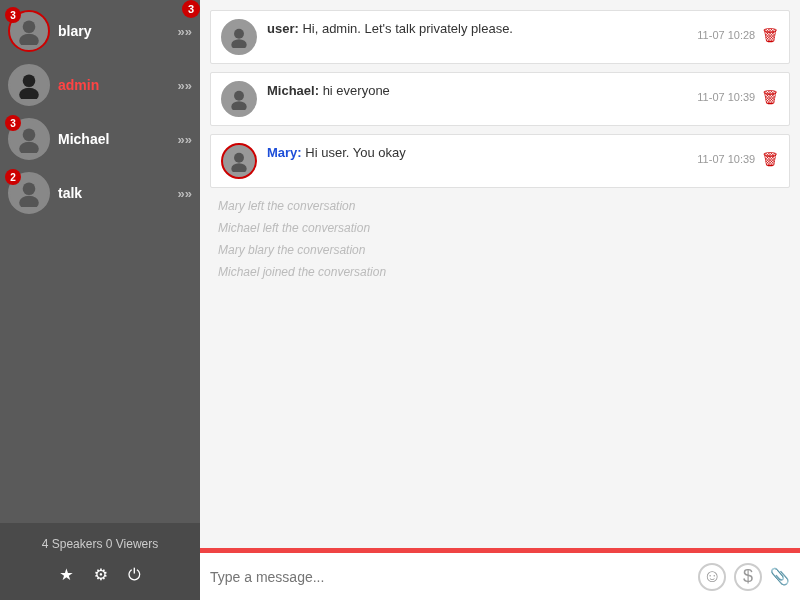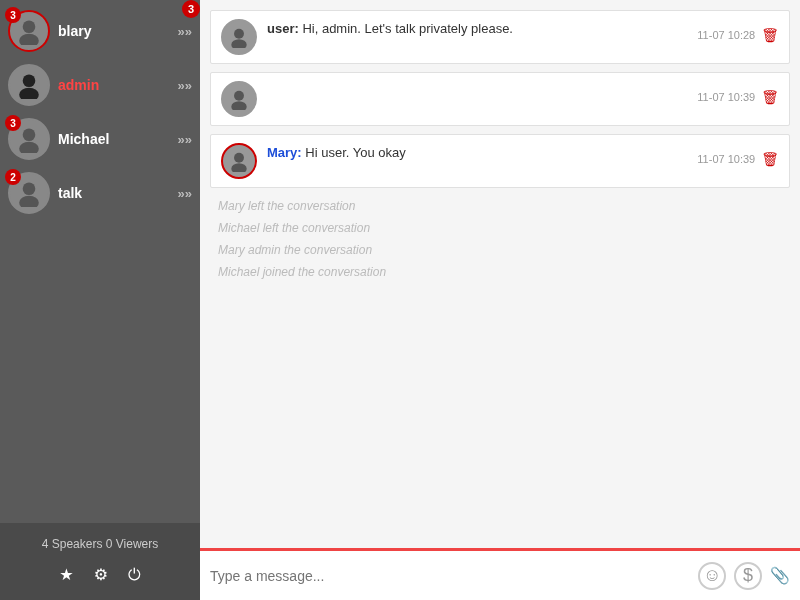--- a/index.html
+++ b/index.html
@@ -236,21 +236,21 @@
       font-size: 12px;
       color: #bbb;
       padding: 3px 8px;
       margin: 2px 0;
       font-style: italic;
     }
 
     
     .input-area {
       background: #fff;
-      border-top: 3px solid #ef4444;
+      border-top: 5px solid #ef4444;
       padding: 8px 10px;
       display: flex;
       align-items: center;
       gap: 8px;
       height: 52px;
     }
 
     .message-input {
       flex: 1;
       border: none;
@@ -380,41 +380,42 @@
           <button class="delete-btn">🗑</button>
         </div>
       </div>
       <div class="message-row">
         <div class="msg-avatar">
           <svg viewBox="0 0 40 40" width="22" height="22" xmlns="http://www.w3.org/2000/svg">
       <circle cx="20" cy="14" r="9" fill="#555"></circle>
       <ellipse cx="20" cy="34" rx="14" ry="10" fill="#555"></ellipse>
     </svg>
         </div>
+        <div class="msg-content"><span class="msg-text"><span class="msg-sender">Michael:</span> hi everyone</span></div>
         <div class="msg-meta">
           <span class="msg-time">11-07 10:39</span>
           <button class="delete-btn">🗑</button>
         </div>
       </div>
       <div class="message-row">
         <div class="msg-avatar red-ring">
           <svg viewBox="0 0 40 40" width="22" height="22" xmlns="http://www.w3.org/2000/svg">
       <circle cx="20" cy="14" r="9" fill="#555"></circle>
       <ellipse cx="20" cy="34" rx="14" ry="10" fill="#555"></ellipse>
     </svg>
         </div>
         <div class="msg-content"><span class="msg-text"><span class="msg-sender red-name">Mary:</span> Hi user. You okay</span></div>
         <div class="msg-meta">
           <span class="msg-time">11-07 10:39</span>
           <button class="delete-btn">🗑</button>
         </div>
       </div>
       <div class="system-message">Mary left the conversation</div>
       <div class="system-message">Michael left the conversation</div>
-      <div class="system-message">Mary admin the conversation</div>
+      <div class="system-message">Mary blary the conversation</div>
       <div class="system-message">Michael joined the conversation</div>
     </div>
   <div class="input-area">
     <input class="message-input" type="text" placeholder="Type a message..." style="">
     <div class="input-icons">
       <button class="input-icon-btn" title="Emoji">☺</button>
       <button class="input-icon-btn dollar" title="Dollar">$</button>
       <button class="paperclip-btn" title="Attach">📎</button>
     </div>
   </div>

